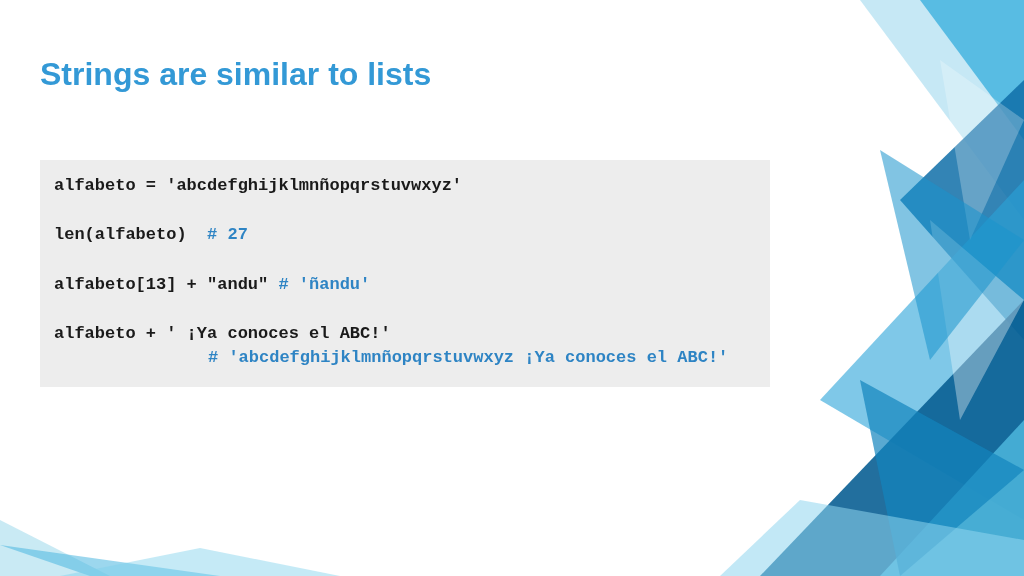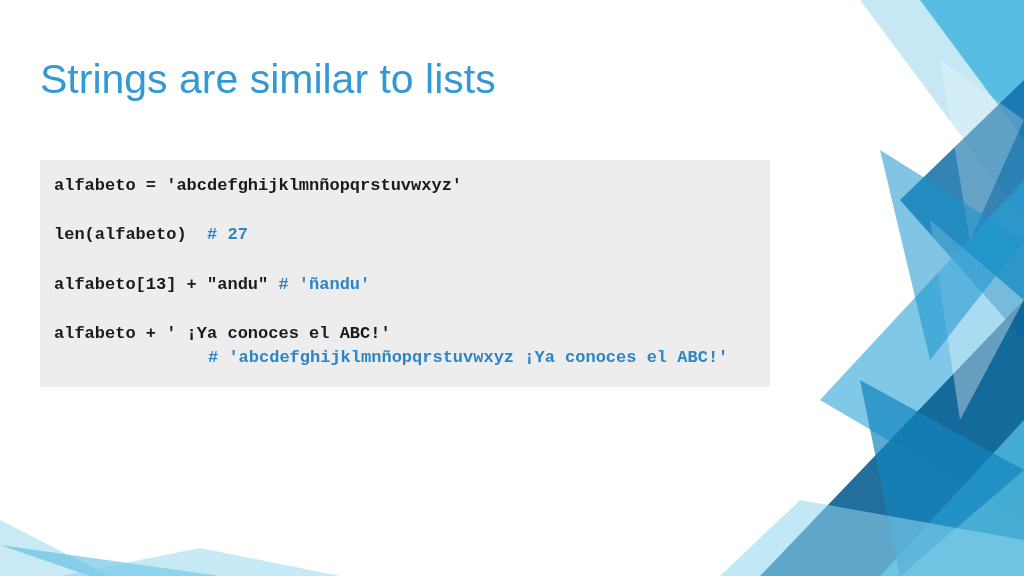--- a/index.html
+++ b/index.html
@@ -13,22 +13,22 @@
   }
   .bg-deco {
     position: absolute;
     inset: 0;
     pointer-events: none;
   }
   .title {
     position: absolute;
     left: 40px;
     top: 56px;
-    font-size: 41px;
-    font-weight: 400;
+    font-size: 32px;
+    font-weight: 700;
     color: #3399d6;
   }
   .code-block {
     position: absolute;
     left: 40px;
     top: 160px;
     width: 730px;
     background: #ededed;
     padding: 14px 18px 16px 14px;
     font-family: "Consolas", "Courier New", monospace;

